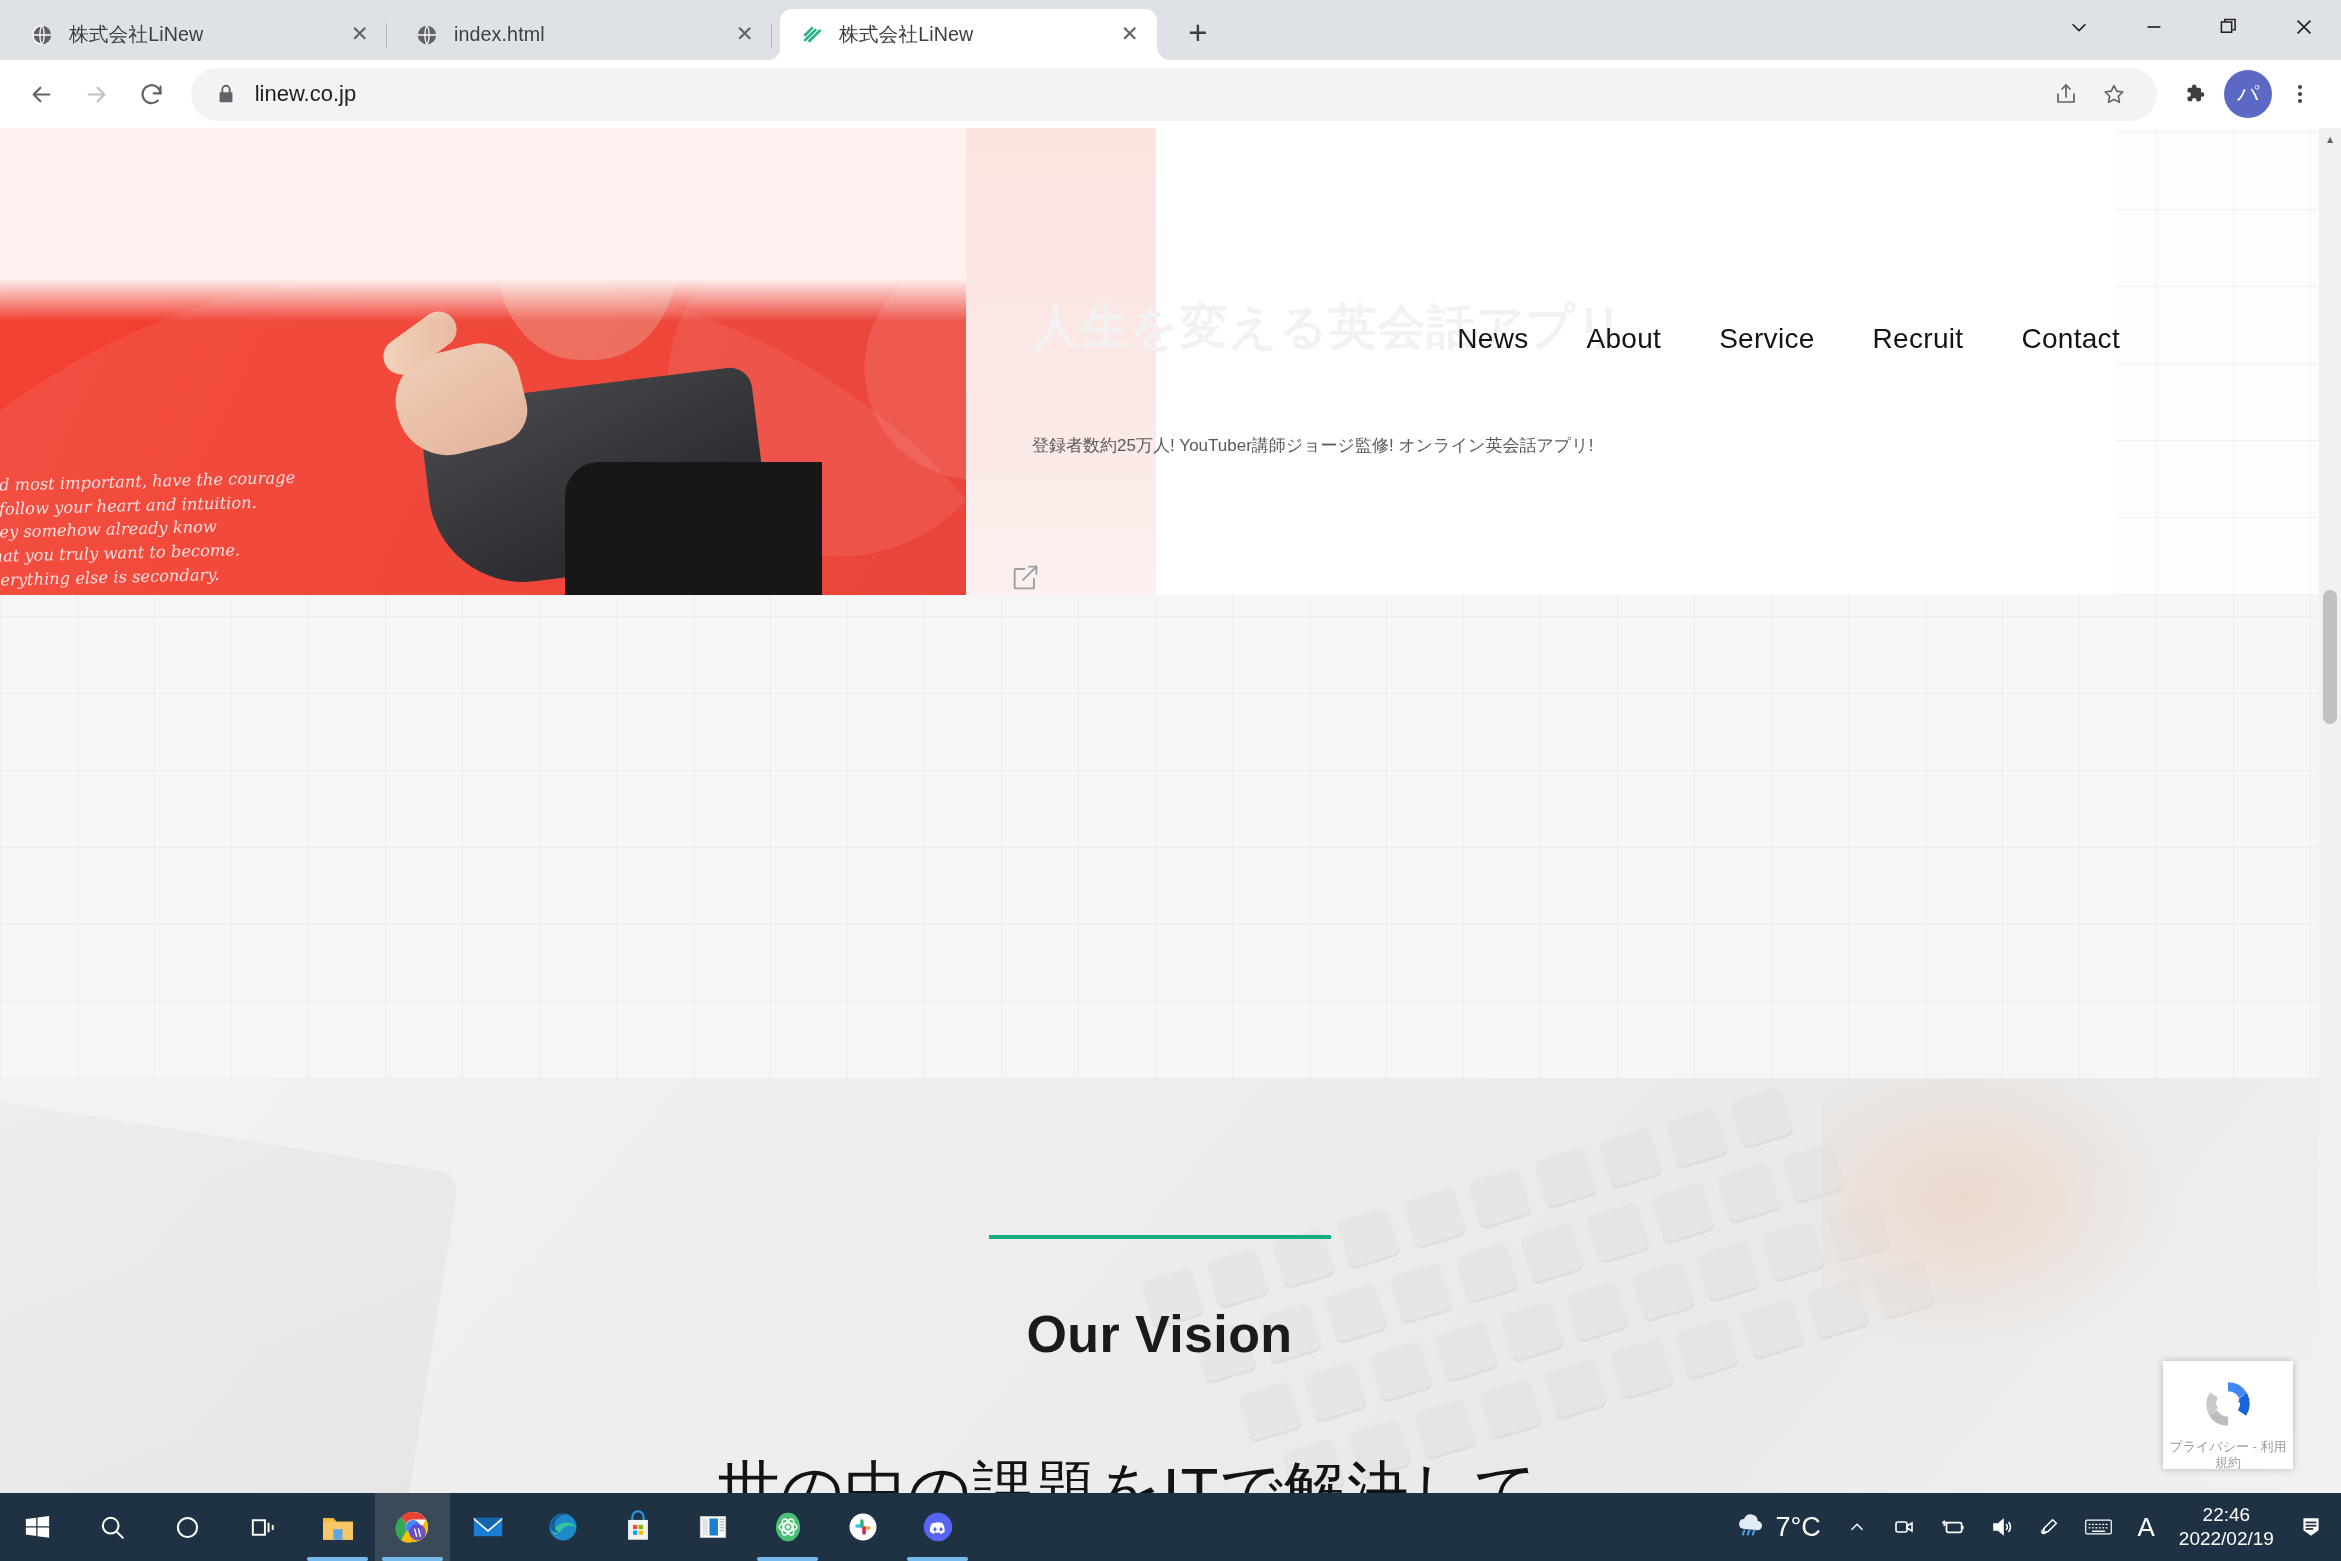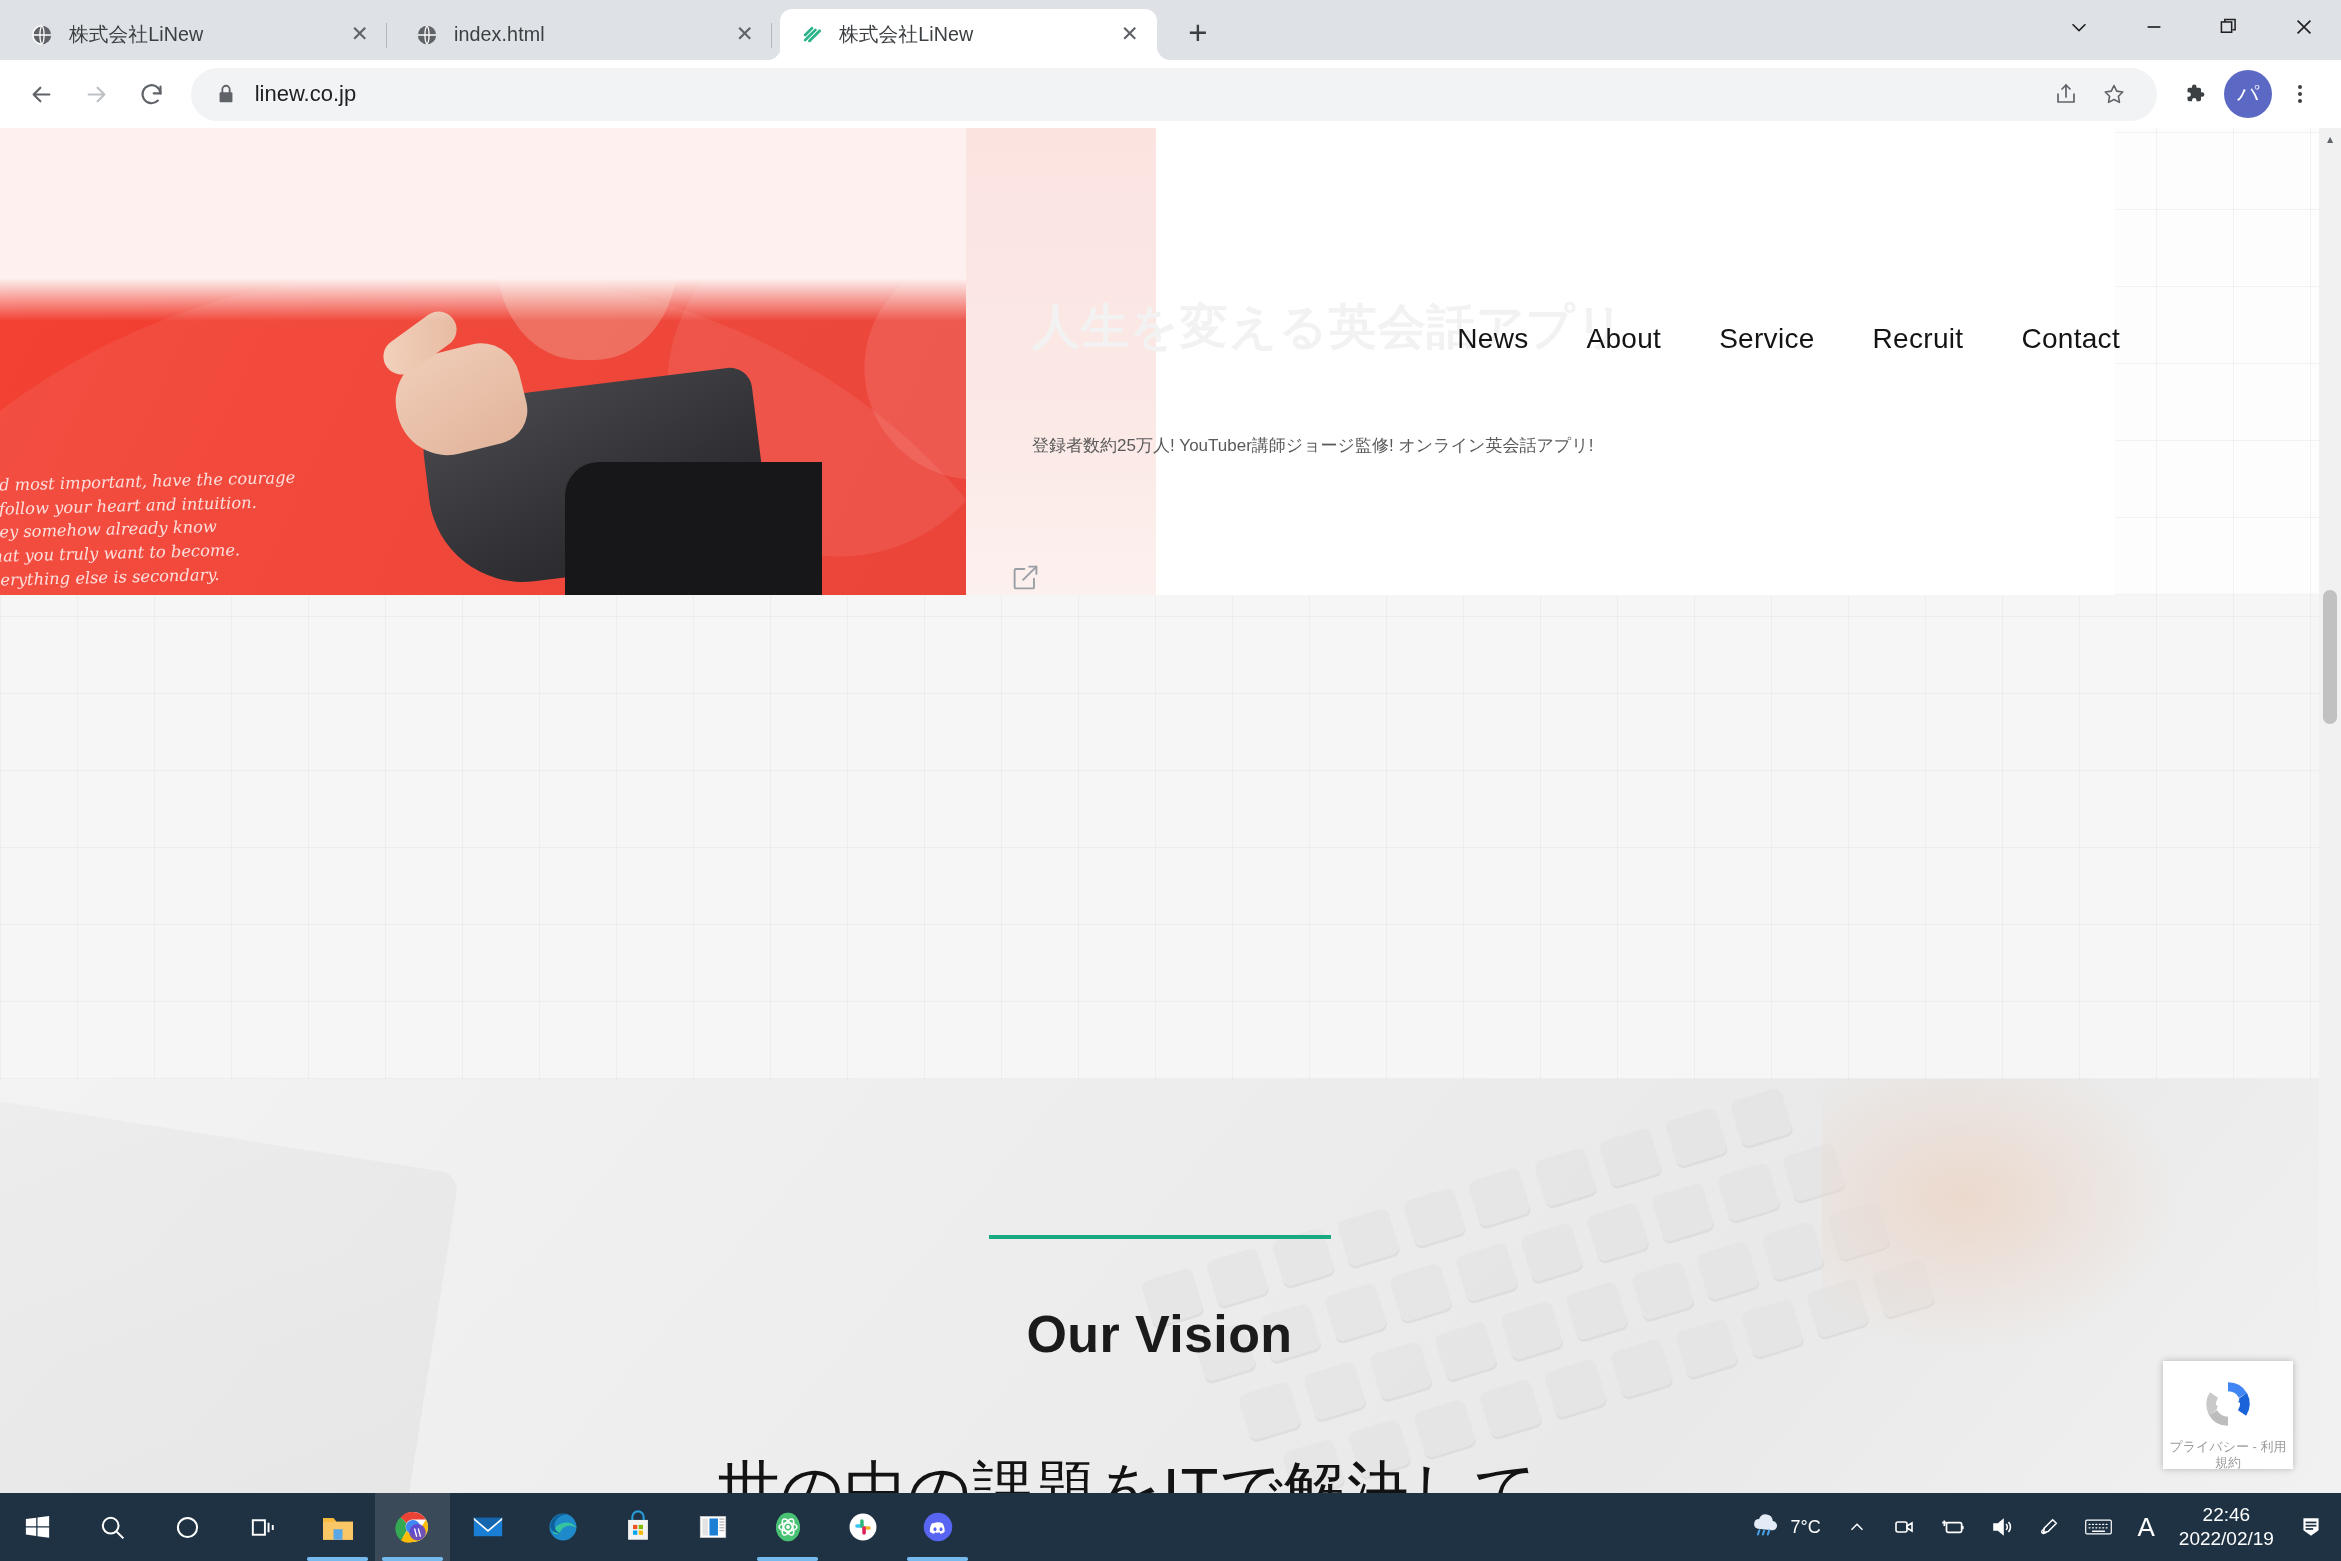--- a/index.html
+++ b/index.html
@@ -450,21 +450,21 @@
     margin-left: auto;
     display: flex; align-items: center; height: 100%;
     padding-right: 5.1px;
   }
   .tray-item {
     height: 68px; padding: 0 12px;
     display: flex; align-items: center; justify-content: center;
     color: #fff;
   }
   .tray-weather { display: flex; align-items: center; gap: 8.6px; padding: 0 13.7px 0 19px; }
-  .tray-weather .temp { color: #fff; font-size: 18px; }
+  .tray-weather .temp { color: #fff; font-size: 27px; }
   .clock {
     color: #fff; font-size: 19px; line-height: 1.28; text-align: center;
     padding: 0 12px; display: flex; flex-direction: column; justify-content: center; height: 68px;
   }
 </style>
 </head>
 <body>
 
 <div id="browser-window">
 

